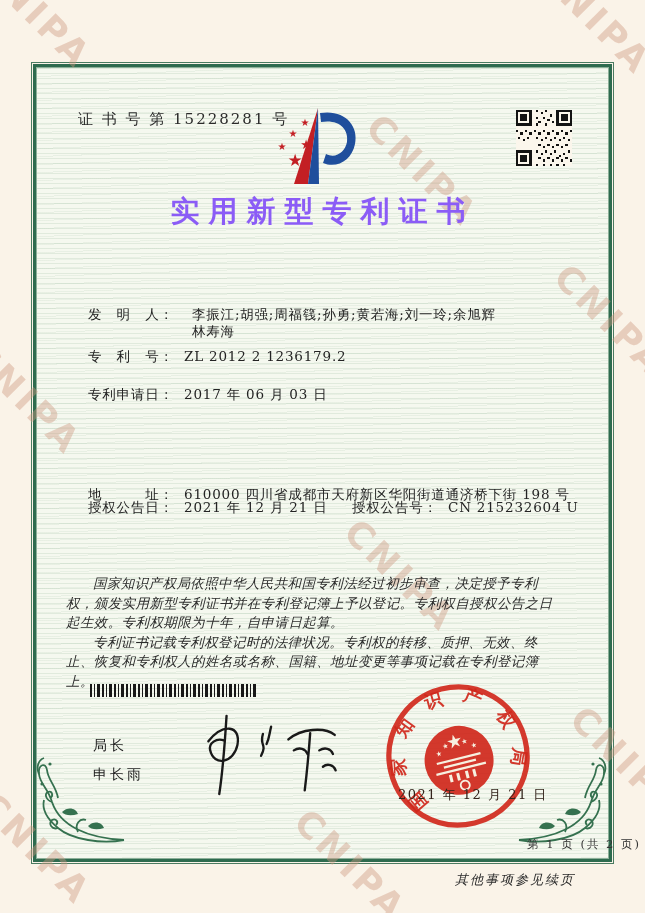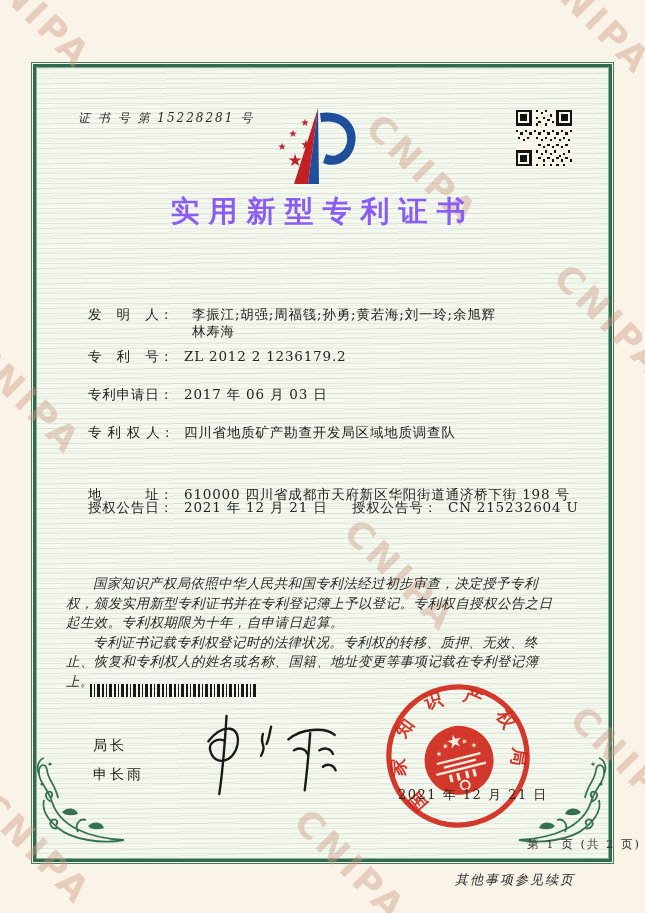--- a/index.html
+++ b/index.html
@@ -22,21 +22,21 @@
   .frame{position:absolute;left:31px;top:62px;width:581px;height:800px;z-index:1;
     border:1px solid #4a7b61;}
   .frame-mid{position:absolute;inset:1px;border:3px solid #2e6b4f;}
   .frame-in{position:absolute;inset:4px;border:1px solid #8db099;
     background-color:#f5f8ef;
     background-image:
       repeating-linear-gradient(180deg, rgba(140,178,146,.20) 0 1px, transparent 1px 5px),
       repeating-linear-gradient(178deg, rgba(140,178,146,.12) 0 1px, transparent 1px 8px);
   }
   .content{position:absolute;inset:0;z-index:3;}
-  .certno{position:absolute;left:78px;top:110px;font-size:12px;letter-spacing:2px;color:#2a2a2a;font-style:italic;}
+  .certno{position:absolute;left:78px;top:110px;font-size:15px;letter-spacing:2px;color:#2a2a2a;}
   .title{position:absolute;left:0;top:192px;width:645px;text-align:center;
     font-size:29px;font-weight:bold;letter-spacing:9px;color:#8b5cf6;}
   .row{position:absolute;left:88px;display:flex;font-size:13.5px;letter-spacing:.8px;color:#232323;}
   .lab{flex:none;width:96px;white-space:nowrap;}
   .val{white-space:nowrap;}
   .val2{line-height:17px;white-space:nowrap;margin-left:8px;}
   .paras{position:absolute;left:66px;top:531px;width:494px;
     font-size:13.5px;line-height:19.5px;font-style:italic;letter-spacing:.4px;color:#2b2b2b;margin-top:43px;}
   .paras p{margin:0;text-indent:2em;}
   .barcode{position:absolute;left:90px;top:684px;width:167px;height:13px;
@@ -119,24 +119,20 @@
   <div class="row" style="top:348px;">
     <span class="lab">专　利　号：</span>
     <span class="val">ZL 2012 2 1236179.2</span>
   </div>
 
   <div class="row" style="top:386px;">
     <span class="lab">专利申请日：</span>
     <span class="val">2017 年 06 月 03 日</span>
   </div>
 
-  <div class="row" style="top:424px;">
-    <span class="lab">专 利 权 人：</span>
-    <span class="val">四川省地质矿产勘查开发局区域地质调查队</span>
-  </div>
 
   <div class="row" style="top:486px;justify-content:flex-end;">
     <span class="lab">地　　　址：</span>
     <span class="val">610000 四川省成都市天府新区华阳街道通济桥下街 198 号</span>
   </div>
 
   <div class="row" style="top:499px;">
     <span class="lab">授权公告日：</span>
     <span class="val" style="width:168px;">2021 年 12 月 21 日</span>
     <span class="lab">授权公告号：</span>

